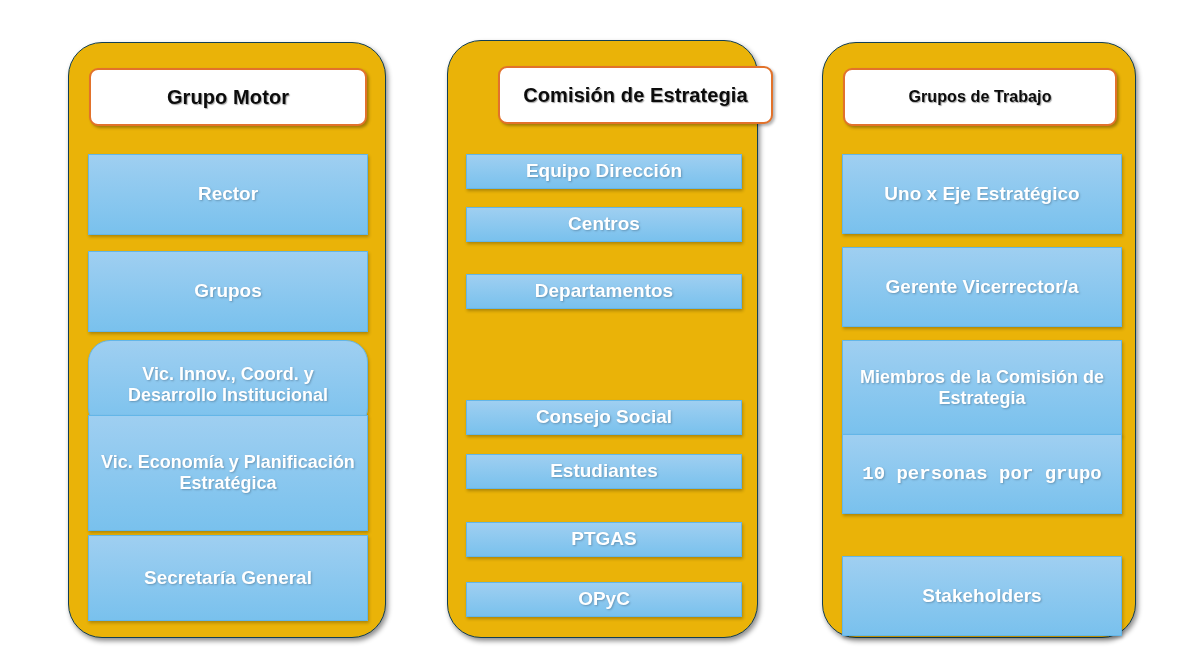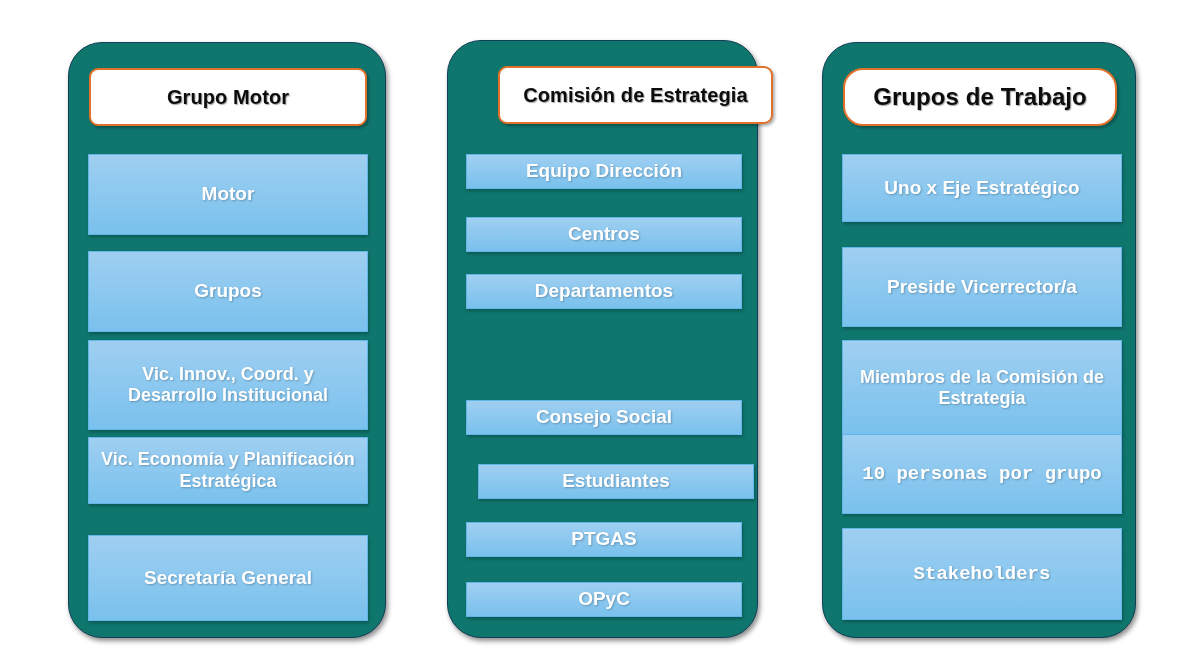--- a/index.html
+++ b/index.html
@@ -18,21 +18,21 @@
   .board {
     position: relative;
     width: 1185px;
     height: 671px;
   }
 
   
   .column {
     position: absolute;
     box-sizing: border-box;
-    background: #0f766e;
+    background: #eab308;
     border-radius: 34px;
     border: 1px solid #123f55;
     box-shadow: 2px 3px 5px rgba(0,0,0,0.45);
     display: flex;
     flex-direction: column;
     align-items: center;
     padding-left: 45px;
   }
 
   #col-grupo-motor      { left: 68px;  top: 42px; width: 318px; height: 596px; }
@@ -52,21 +52,21 @@
     text-align: center;
     color: #0c0c0c;
     font-weight: bold;
     letter-spacing: 0.1px;
     text-shadow: 1px 1px 1px rgba(90,90,90,0.55);
     box-shadow: 2px 2px 3px rgba(0,0,0,0.30);
   }
 
   #col-grupo-motor    .column-header { left: 20px; top: 25px; width: 278px; height: 58px; font-size: 20px; }
   #col-comision       .column-header { left: 18px; top: 25px; width: 275px; height: 58px; font-size: 20px; margin-left: 32px; }
-  #col-grupos-trabajo .column-header { left: 20px; top: 25px; width: 274px; height: 58px; font-size: 24px; border-radius: 20px; }
+  #col-grupos-trabajo .column-header { left: 20px; top: 25px; width: 274px; height: 58px; font-size: 16px; }
 
   
   .card {
     position: absolute;
     box-sizing: border-box;
     background: linear-gradient(to bottom, #9fcff1 0%, #8cc8ef 50%, #79c1ed 100%);
     border: 1px solid #63b6e8;
     display: flex;
     align-items: center;
     justify-content: center;
@@ -78,54 +78,54 @@
     box-shadow: 1px 2px 3px rgba(0,0,0,0.25);
     padding: 0 8px;
   }
 
   .card-text { display: block; width: 100%; }
 
   
   #col-grupo-motor .card { left: 19px; width: 280px; font-size: 19px; }
   #gm-card-0 { top: 111px; height: 81px; }
   #gm-card-1 { top: 208px; height: 81px; }
-  #gm-card-2 { top: 297px; height: 90px; font-size: 18px !important; }
-  #gm-card-3 { top: 394px; height: 67px; font-size: 18px !important; }
+  #gm-card-2 { top: 297px; height: 90px; font-size: 18px !important; border-radius: 22px; }
+  #gm-card-3 { top: 372px; height: 116px; font-size: 18px !important; }
   #gm-card-4 { top: 492px; height: 86px; text-align: center; }
 
   
   #col-comision .card { left: 18px; width: 276px; height: 35px; font-size: 19px; }
   #ce-card-0 { top: 113px; }
-  #ce-card-1 { top: 176px; text-align: center; }
+  #ce-card-1 { top: 166px; text-align: center; }
   #ce-card-2 { top: 233px; justify-content: flex-end; }
   #ce-card-3 { top: 296px; }
   #ce-card-4 { top: 359px; }
-  #ce-card-5 { top: 423px; margin-left: 12px; }
+  #ce-card-5 { top: 413px; }
   #ce-card-6 { top: 481px; }
   #ce-card-7 { top: 541px; }
 
   
   #col-grupos-trabajo .card { left: 19px; width: 280px; font-size: 19px; }
-  #gt-card-0 { top: 111px; height: 68px; }
+  #gt-card-0 { top: 111px; height: 80px; }
   #gt-card-1 { top: 204px; height: 80px; }
   #gt-card-2 { top: 297px; height: 96px; font-size: 18px !important; }
   #gt-card-3 { top: 391px; height: 80px; font-family: Liberation Mono, monospace; }
-  #gt-card-4 { top: 485px; height: 92px; font-family: Liberation Mono, monospace; }
+  #gt-card-4 { top: 513px; height: 80px; }
 </style>
 </head>
 <body>
 
 <div class="board">
 
   <section class="column" id="col-grupo-motor">
     <div class="column-header">
       <span class="card-text">Grupo Motor</span>
     </div>
     <div class="card" id="gm-card-0">
-      <span class="card-text">Motor</span>
+      <span class="card-text">Rector</span>
     </div>
     <div class="card" id="gm-card-1">
       <span class="card-text">Grupos</span>
     </div>
     <div class="card" id="gm-card-2">
       <span class="card-text">Vic. Innov., Coord. y Desarrollo Institucional</span>
     </div>
     <div class="card" id="gm-card-3">
       <span class="card-text">Vic. Economía y Planificación Estratégica</span>
     </div>
@@ -162,21 +162,21 @@
   </section>
 
   <section class="column" id="col-grupos-trabajo">
     <div class="column-header">
       <span class="card-text">Grupos de Trabajo</span>
     </div>
     <div class="card" id="gt-card-0">
       <span class="card-text">Uno x Eje Estratégico</span>
     </div>
     <div class="card" id="gt-card-1">
-      <span class="card-text">Preside Vicerrector/a</span>
+      <span class="card-text">Gerente Vicerrector/a</span>
     </div>
     <div class="card" id="gt-card-2">
       <span class="card-text">Miembros de la Comisión de Estrategia</span>
     </div>
     <div class="card" id="gt-card-3">
       <span class="card-text">10 personas por grupo</span>
     </div>
     <div class="card" id="gt-card-4">
       <span class="card-text">Stakeholders</span>
     </div>

